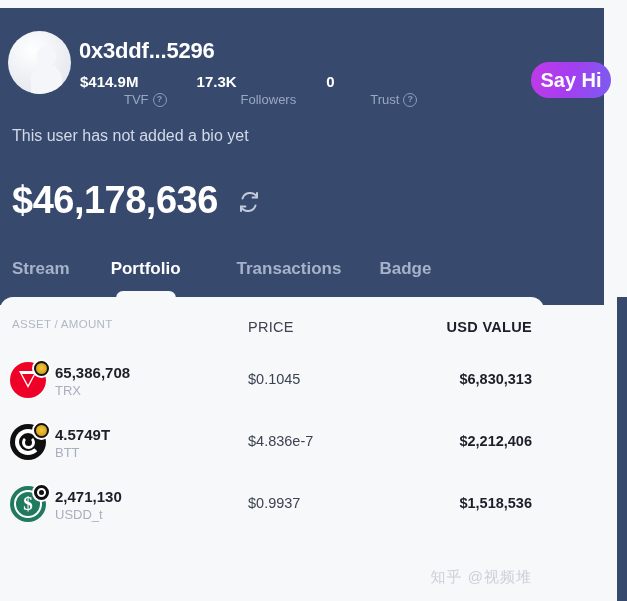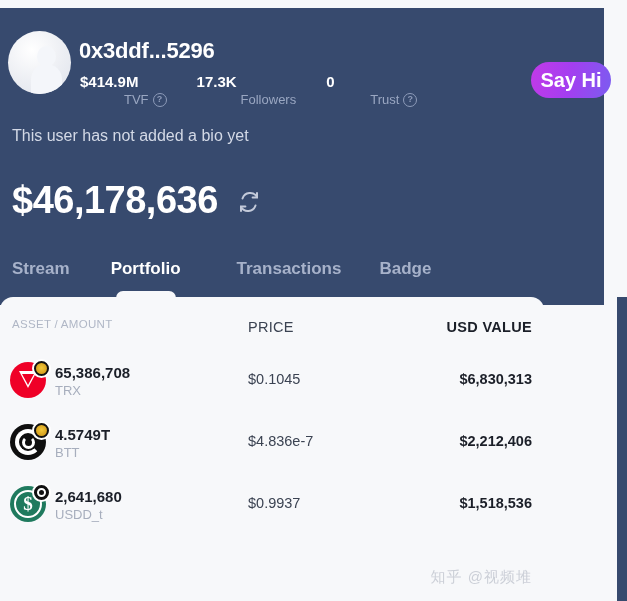--- a/index.html
+++ b/index.html
@@ -535,21 +535,21 @@
     <div class="row">
       <div class="coin">
         <div class="coin-base icon-usdd">
           <span class="ring"></span>
           <span class="sym">$</span>
         </div>
         <div class="coin-badge badge-dark">
           <span class="inner"></span>
         </div>
       </div>
-      <div class="amount">2,641,680</div>
+      <div class="amount">2,471,130</div>
       <div class="symbol">USDD_t</div>
       <div class="price">$0.9937</div>
       <div class="usd">$1,518,536</div>
     </div>
 
     <div class="watermark">知乎 @视频堆</div>
   </div>
 
   <div class="panel-edge"></div>
 

